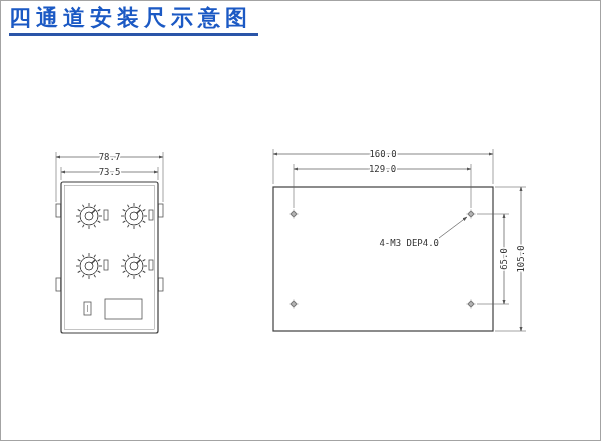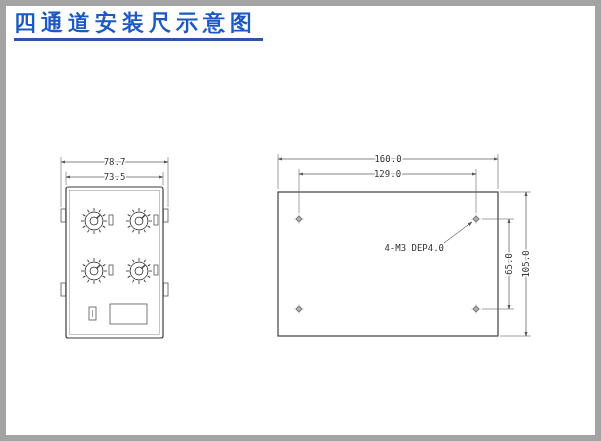--- a/index.html
+++ b/index.html
@@ -1,20 +1,20 @@
 <!DOCTYPE html>
 <html><head>
 <meta charset="utf-8">
 <style>
   html,body{margin:0;padding:0;background:#fff;}
   .page{
     position:relative;
     width:601px;height:441px;
     background:#ffffff;
-    border:6px solid #a3a3a3;
+    border:1px solid #a3a3a3;
     box-sizing:border-box;
     font-family:"Liberation Sans", sans-serif;
     overflow:hidden;
   }
   .page-title{
     position:absolute;
     left:8px;top:5px;
     display:inline-block;
     font-size:22px;
     font-weight:bold;

